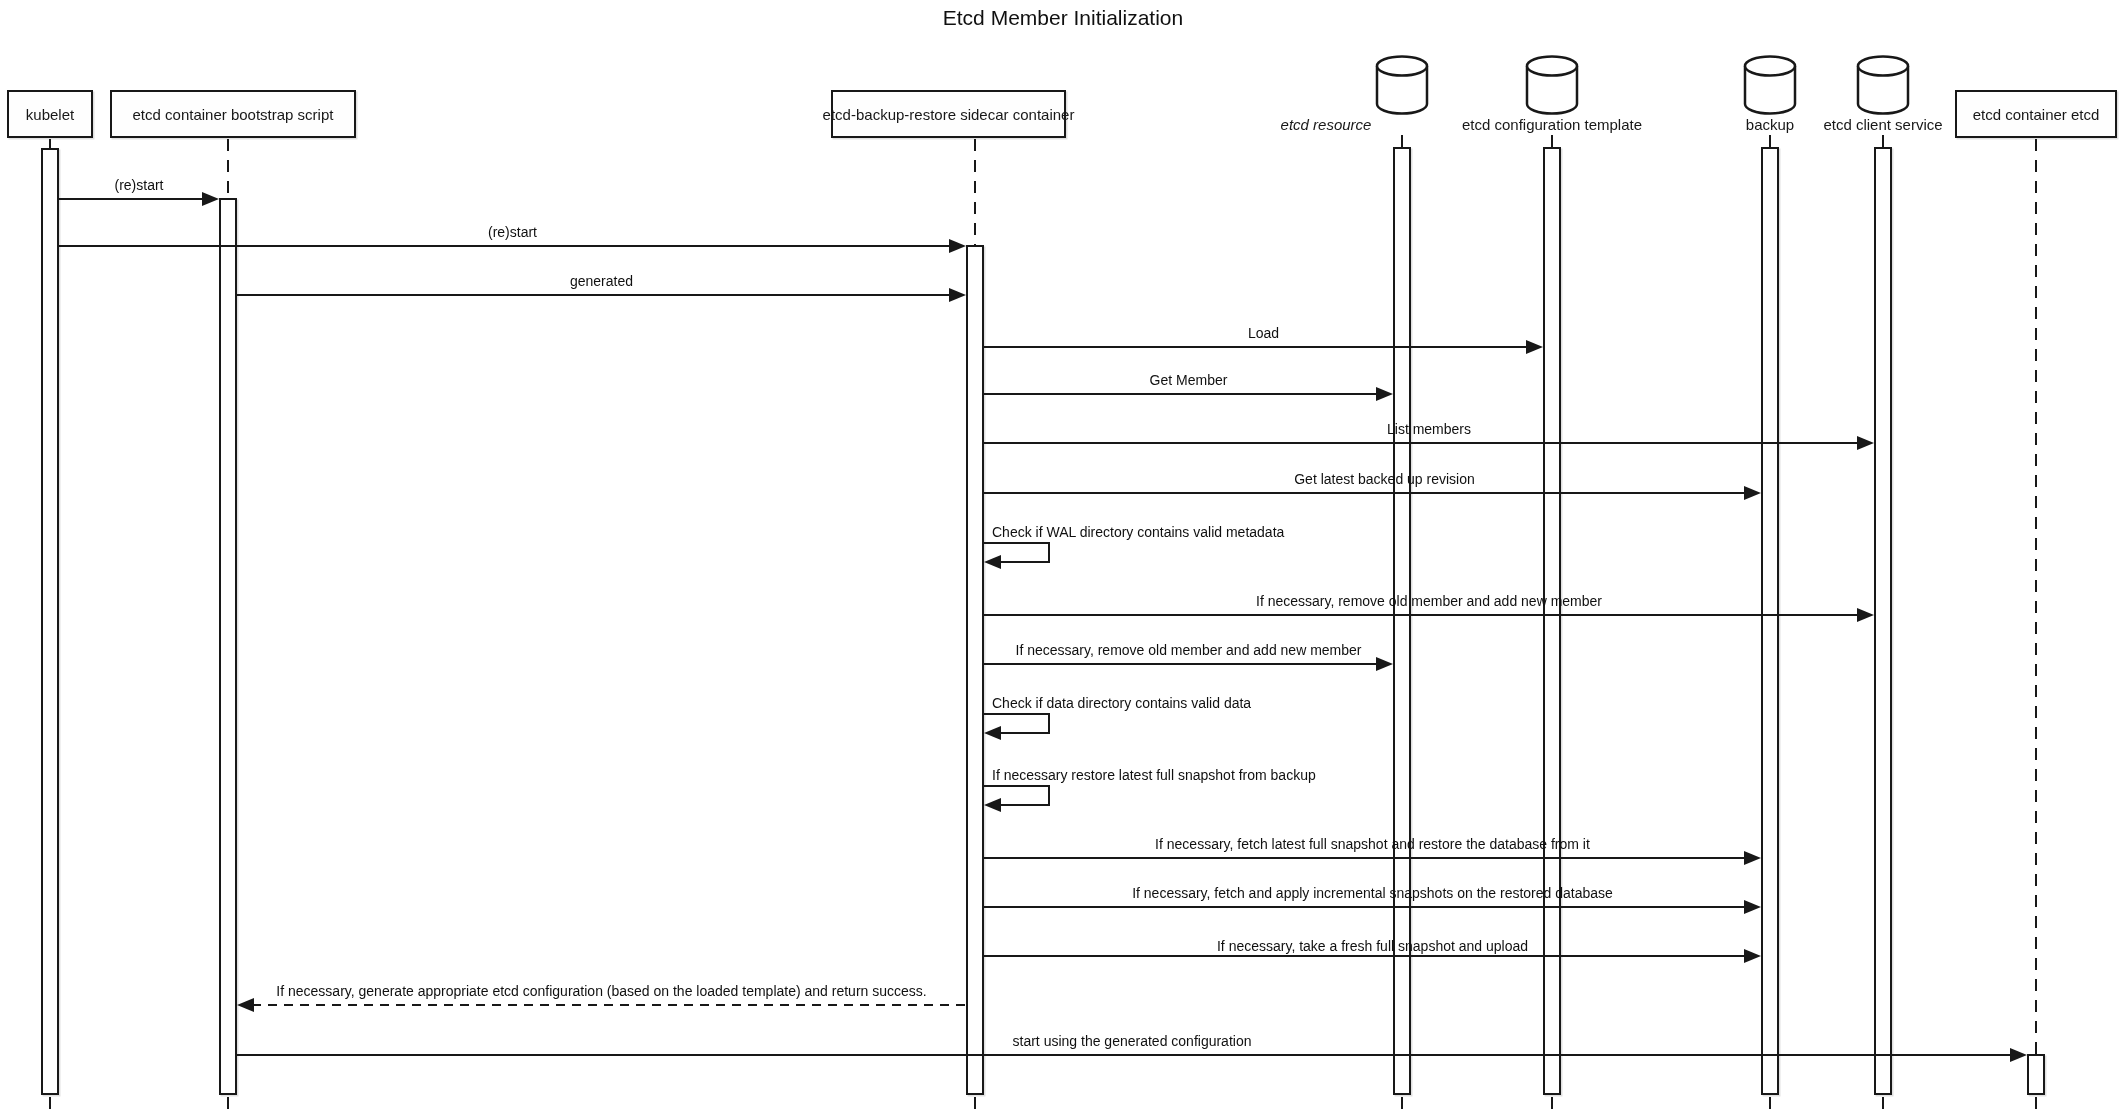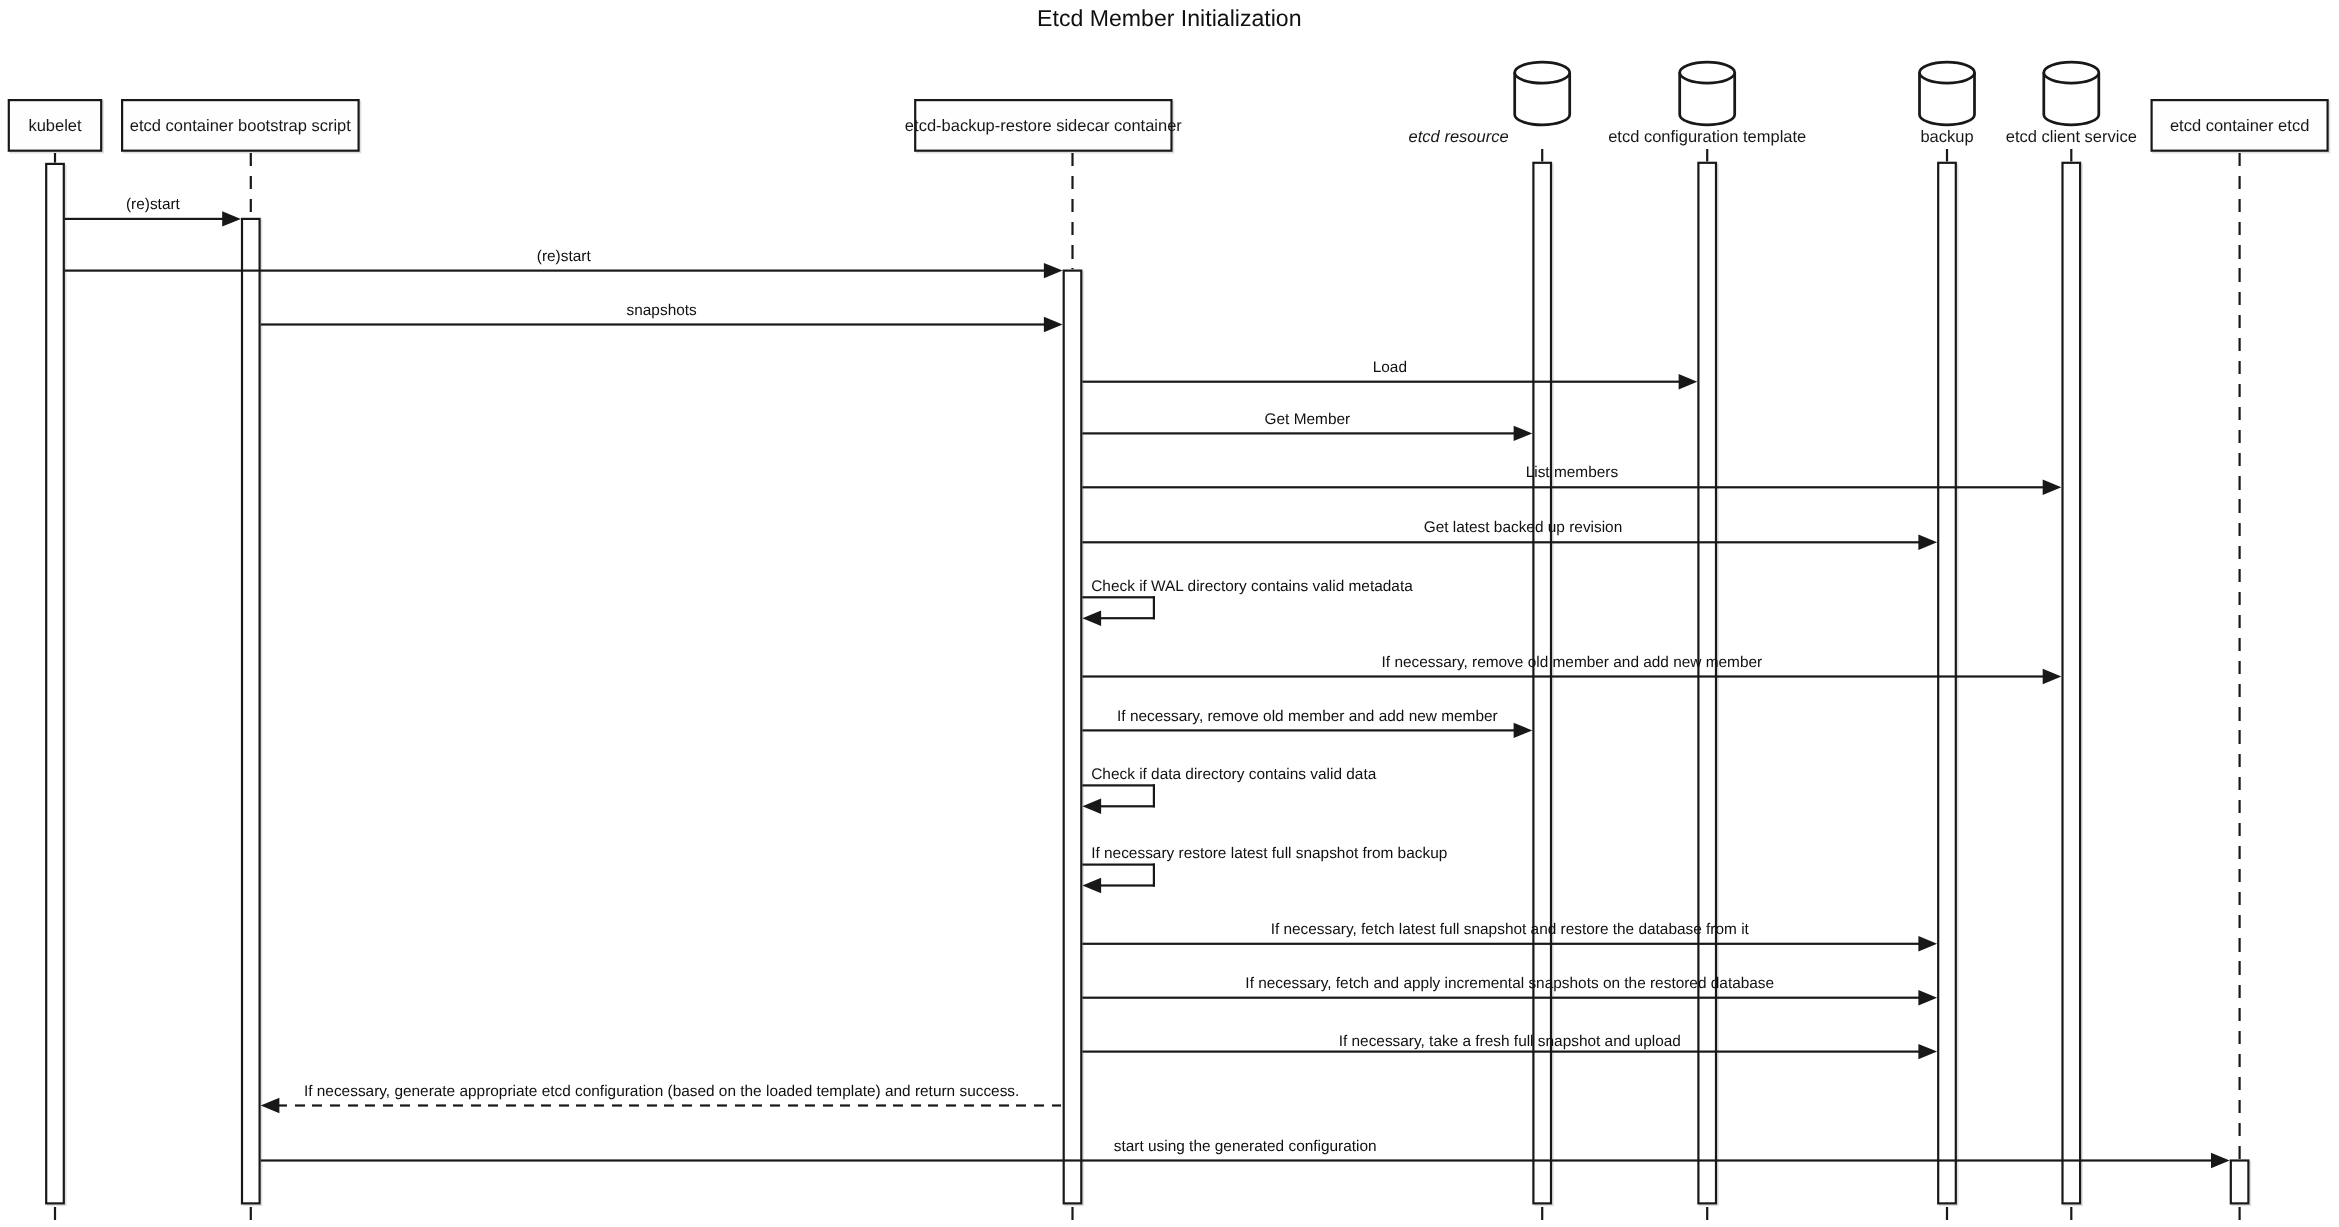--- a/index.html
+++ b/index.html
@@ -68,21 +68,21 @@
 
 <div id="canvas">
   <div class="title">Etcd Member Initialization</div>
   <div id="diagram">
       <div class="pbox" style="left: 7px; width: 86px;">
         <span>kubelet</span>
       </div>
       <div class="lifeline" style="left: 49px; top: 139px; height: 9px;"></div>
       <div class="bar" style="left: 41px; top: 148px; height: 947px;"></div>
       <div class="lifeline" style="left: 49px; top: 1097px; height: 16px;"></div>
-      <div class="pbox" style="left: 110px; width: 217px;">
+      <div class="pbox" style="left: 110px; width: 246px;">
         <span>etcd container bootstrap script</span>
       </div>
       <div class="lifeline" style="left: 227px; top: 139px; height: 59px;"></div>
       <div class="bar" style="left: 219px; top: 198px; height: 897px;"></div>
       <div class="lifeline" style="left: 227px; top: 1097px; height: 16px;"></div>
       <div class="pbox" style="left: 831px; width: 235px;">
         <span>etcd-backup-restore sidecar container</span>
       </div>
       <div class="lifeline" style="left: 974px; top: 139px; height: 106px;"></div>
       <div class="bar" style="left: 966px; top: 245px; height: 850px;"></div>
@@ -124,21 +124,21 @@
       </div>
       <div class="lifeline" style="left: 2035px; top: 139px; height: 915px;"></div>
       <div class="bar" style="left: 2027px; top: 1054px; height: 41px;"></div>
       <div class="lifeline" style="left: 2035px; top: 1097px; height: 16px;"></div>
       <div class="mlabel centered" style="left: 139px; top: 177px;">(re)start</div>
       <div class="mline" style="left: 59px; top: 198px; width: 145px;"></div>
       <div class="arrow-right" style="left: 202px; top: 192px;"></div>
       <div class="mlabel centered" style="left: 512.5px; top: 224px;">(re)start</div>
       <div class="mline" style="left: 59px; top: 245px; width: 892px;"></div>
       <div class="arrow-right" style="left: 949px; top: 239px;"></div>
-      <div class="mlabel centered" style="left: 601.5px; top: 273px;">snapshots</div>
+      <div class="mlabel centered" style="left: 601.5px; top: 273px;">generated</div>
       <div class="mline" style="left: 237px; top: 294px; width: 714px;"></div>
       <div class="arrow-right" style="left: 949px; top: 288px;"></div>
       <div class="mlabel centered" style="left: 1263.5px; top: 325px;">Load</div>
       <div class="mline" style="left: 984px; top: 346px; width: 544px;"></div>
       <div class="arrow-right" style="left: 1526px; top: 340px;"></div>
       <div class="mlabel centered" style="left: 1188.5px; top: 372px;">Get Member</div>
       <div class="mline" style="left: 984px; top: 393px; width: 394px;"></div>
       <div class="arrow-right" style="left: 1376px; top: 387px;"></div>
       <div class="mlabel centered" style="left: 1429px; top: 421px;">List members</div>
       <div class="mline" style="left: 984px; top: 442px; width: 875px;"></div>

